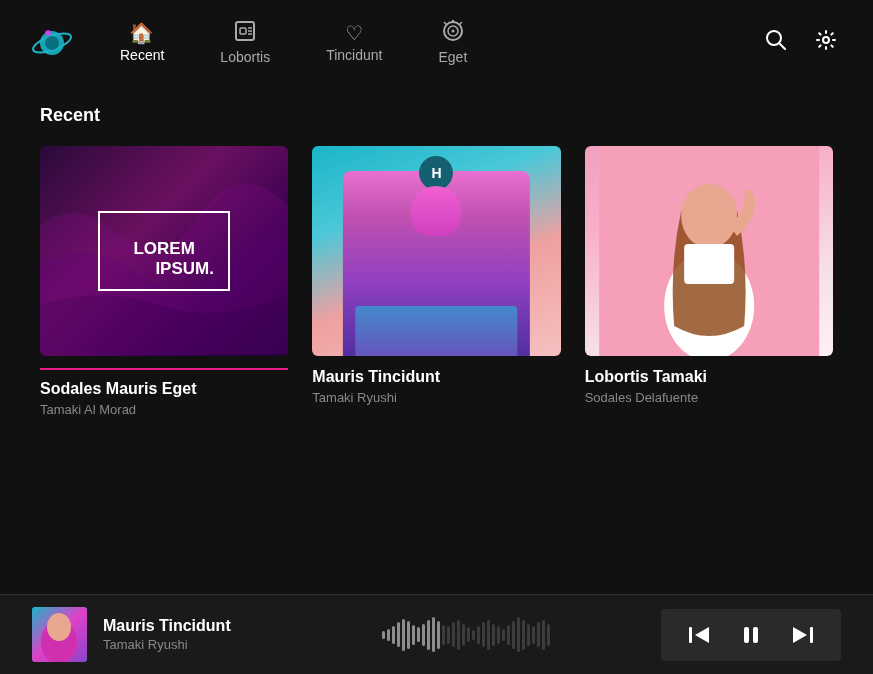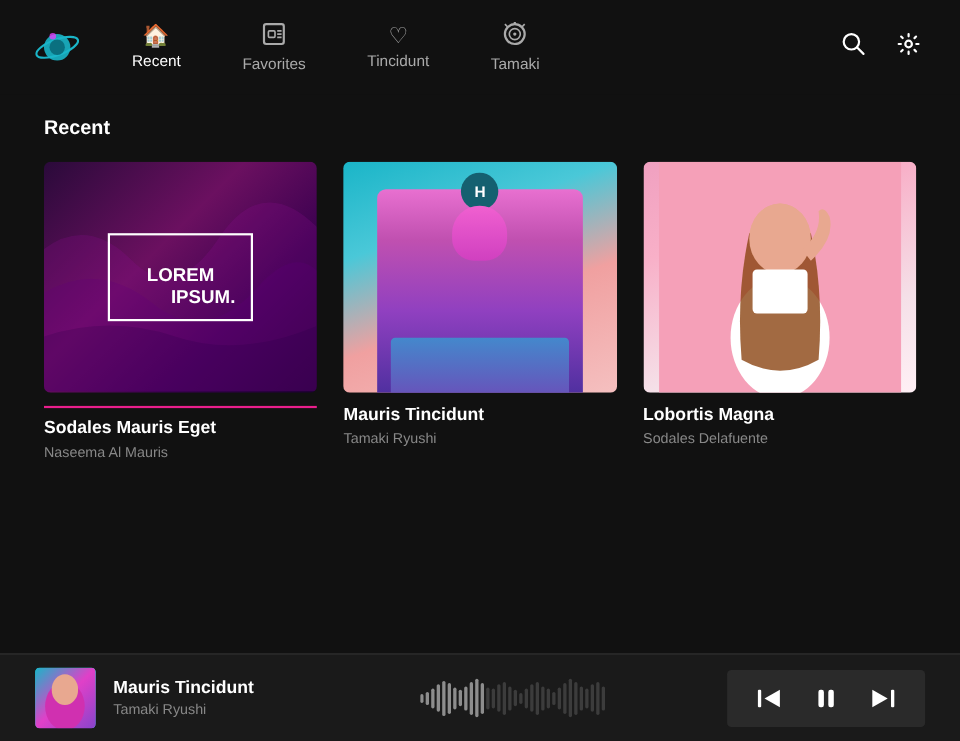--- a/index.html
+++ b/index.html
@@ -291,38 +291,38 @@
     <div class="nav-item">
       <span class="nav-icon">
         <svg width="22" height="22" viewBox="0 0 22 22" fill="none" xmlns="http://www.w3.org/2000/svg">
           <rect x="2" y="2" width="18" height="18" rx="2" stroke="#aaa" stroke-width="2"></rect>
           <rect x="6" y="8" width="6" height="6" rx="1" stroke="#aaa" stroke-width="1.5"></rect>
           <line x1="14" y1="8" x2="18" y2="8" stroke="#aaa" stroke-width="1.5"></line>
           <line x1="14" y1="11" x2="18" y2="11" stroke="#aaa" stroke-width="1.5"></line>
           <line x1="14" y1="14" x2="18" y2="14" stroke="#aaa" stroke-width="1.5"></line>
         </svg>
       </span>
-      <span>Favorites</span>
+      <span>Lobortis</span>
     </div>
     <div class="nav-item">
       <span class="nav-icon">♡</span>
       <span>Tincidunt</span>
     </div>
     <div class="nav-item">
       <span class="nav-icon">
         <svg width="22" height="22" viewBox="0 0 22 22" fill="none" xmlns="http://www.w3.org/2000/svg">
           <circle cx="11" cy="11" r="9" stroke="#aaa" stroke-width="2"></circle>
           <circle cx="11" cy="11" r="5" stroke="#aaa" stroke-width="1.5"></circle>
           <circle cx="11" cy="11" r="1.5" fill="#aaa"></circle>
           <line x1="11" y1="2" x2="11" y2="0" stroke="#aaa" stroke-width="2"></line>
           <path d="M5 5 Q3 3 2 2" stroke="#aaa" stroke-width="1.5"></path>
           <path d="M17 5 Q19 3 20 2" stroke="#aaa" stroke-width="1.5"></path>
         </svg>
       </span>
-      <span>Tamaki</span>
+      <span>Eget</span>
     </div>
   </nav>
 
   <div class="header-actions">
     <button class="icon-btn">
       <svg width="22" height="22" viewBox="0 0 22 22" fill="none" xmlns="http://www.w3.org/2000/svg">
         <circle cx="9" cy="9" r="7" stroke="#fff" stroke-width="2"></circle>
         <line x1="14" y1="14" x2="20" y2="20" stroke="#fff" stroke-width="2" stroke-linecap="round"></line>
       </svg>
     </button>
@@ -352,21 +352,21 @@
 
           <div class="lorem-box" style="position:relative;z-index:2; border: 2px solid #fff; padding: 10px 14px; text-align:center;">
             <span style="font-size:17px;font-weight:700;color:#fff;display:block;margin-top:16px;">LOREM</span>
             <span style="font-size:17px;font-weight:700;color:#fff;display:block;margin-left:41px;">IPSUM.</span>
           </div>
         </div>
       </div>
       <div class="card-progress"></div>
       <div style="margin-top:10px;">
         <div class="card-title">Sodales Mauris Eget</div>
-        <div class="card-subtitle">Naseema Al Mauris</div>
+        <div class="card-subtitle">Tamaki Al Morad</div>
       </div>
     </div>
 
     <div class="card">
       <div class="card-image">
         <div class="card-img-2">
 
           <div class="figure" style="background: linear-gradient(180deg, #e870d0 0%, #c050b0 25%, #9040c0 60%, #5030a0 100%); width:75%; height:88%; left:50%; transform:translateX(-50%); position:absolute; bottom:0; border-radius:8px 8px 0 0;"></div>
 
           <div class="headphone-badge" style="position:absolute;top:10px;left:50%;transform:translateX(-50%);width:34px;height:34px;background:#156070;border-radius:50%;display:flex;align-items:center;justify-content:center;font-size:14px;color:#fff;font-weight:bold;">H</div>
@@ -398,21 +398,21 @@
 
             <ellipse cx="110" cy="70" rx="28" ry="32" fill="#e8a890"></ellipse>
 
             <path d="M138,90 Q160,70 155,50 Q150,40 145,45 Q148,65 130,80Z" fill="#e8a890"></path>
 
             <rect x="85" y="98" width="50" height="40" rx="4" fill="#fff"></rect>
           </svg>
         </div>
       </div>
       <div style="margin-top:10px;">
-        <div class="card-title">Lobortis Magna</div>
+        <div class="card-title">Lobortis Tamaki</div>
         <div class="card-subtitle">Sodales Delafuente</div>
       </div>
     </div>
 
   </div>
 </main>
 
 <div class="now-playing">
 
   <div class="now-playing-thumb">

